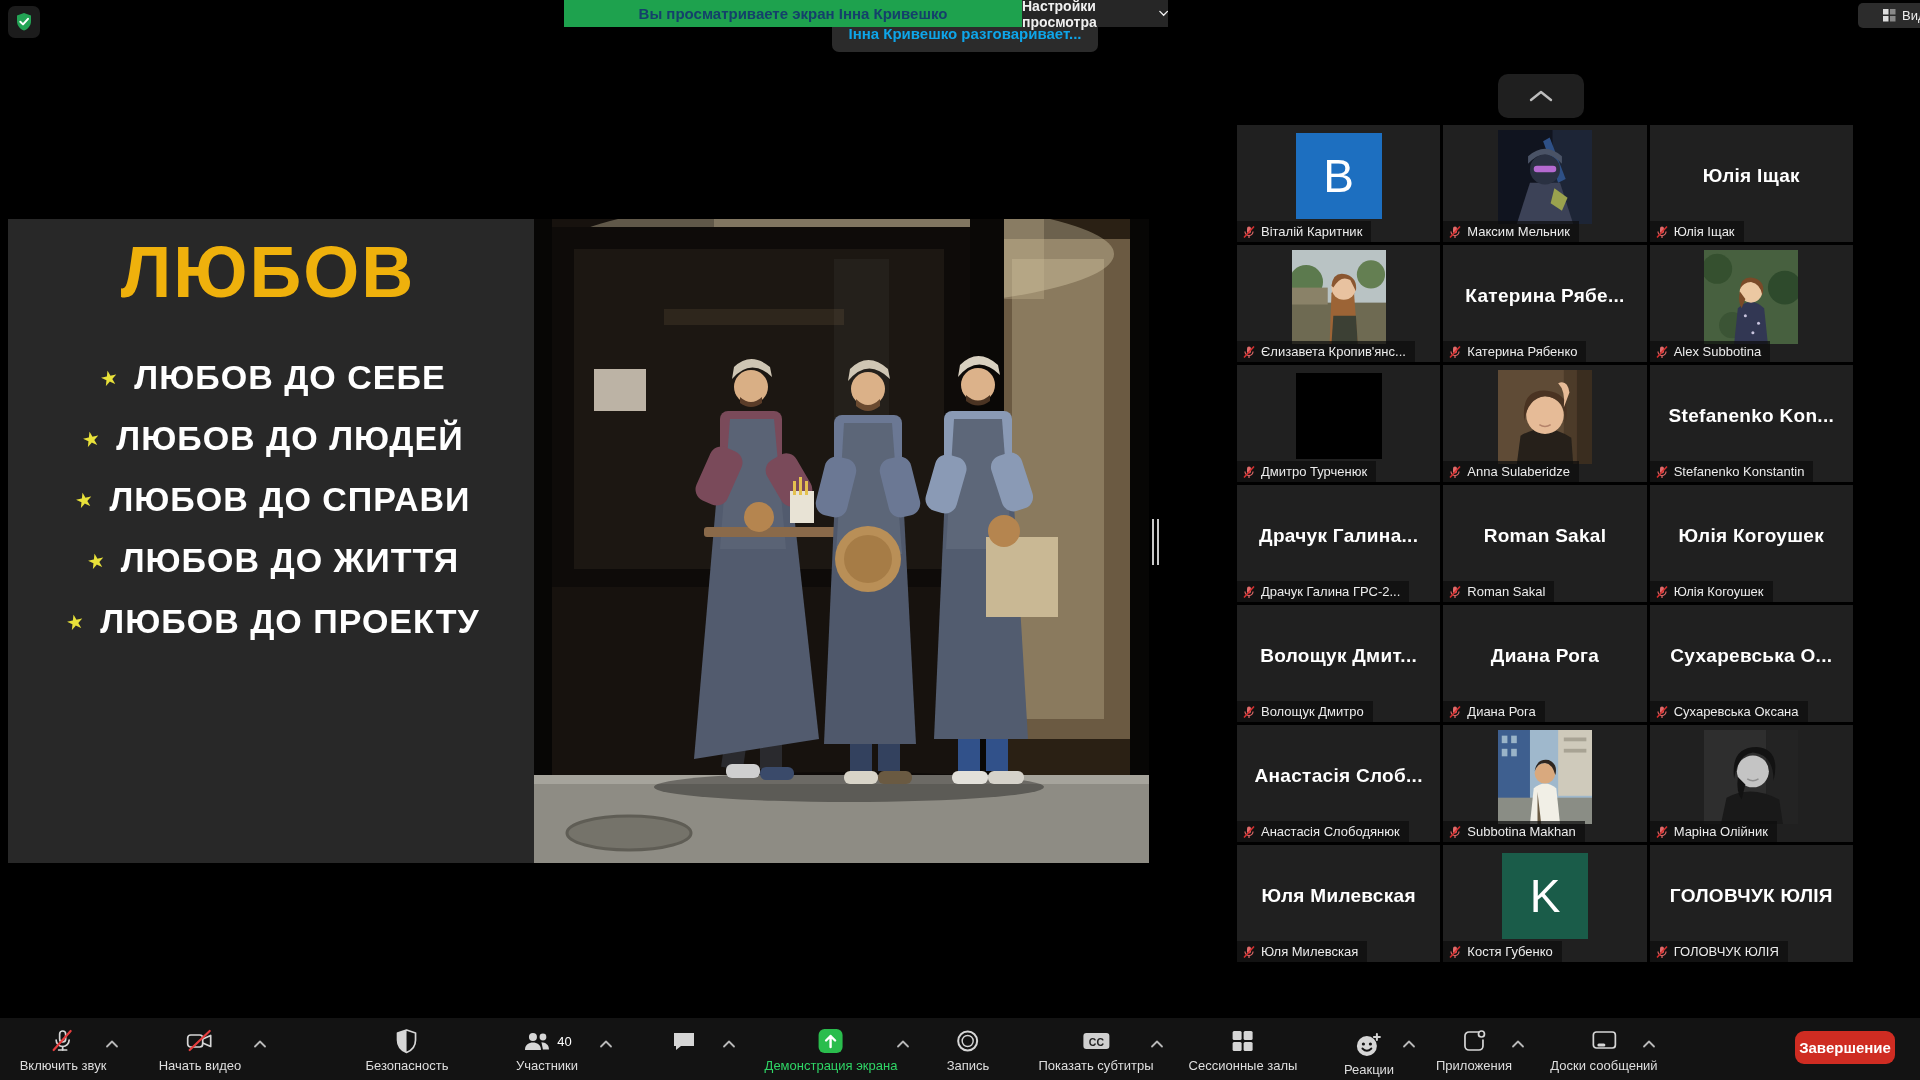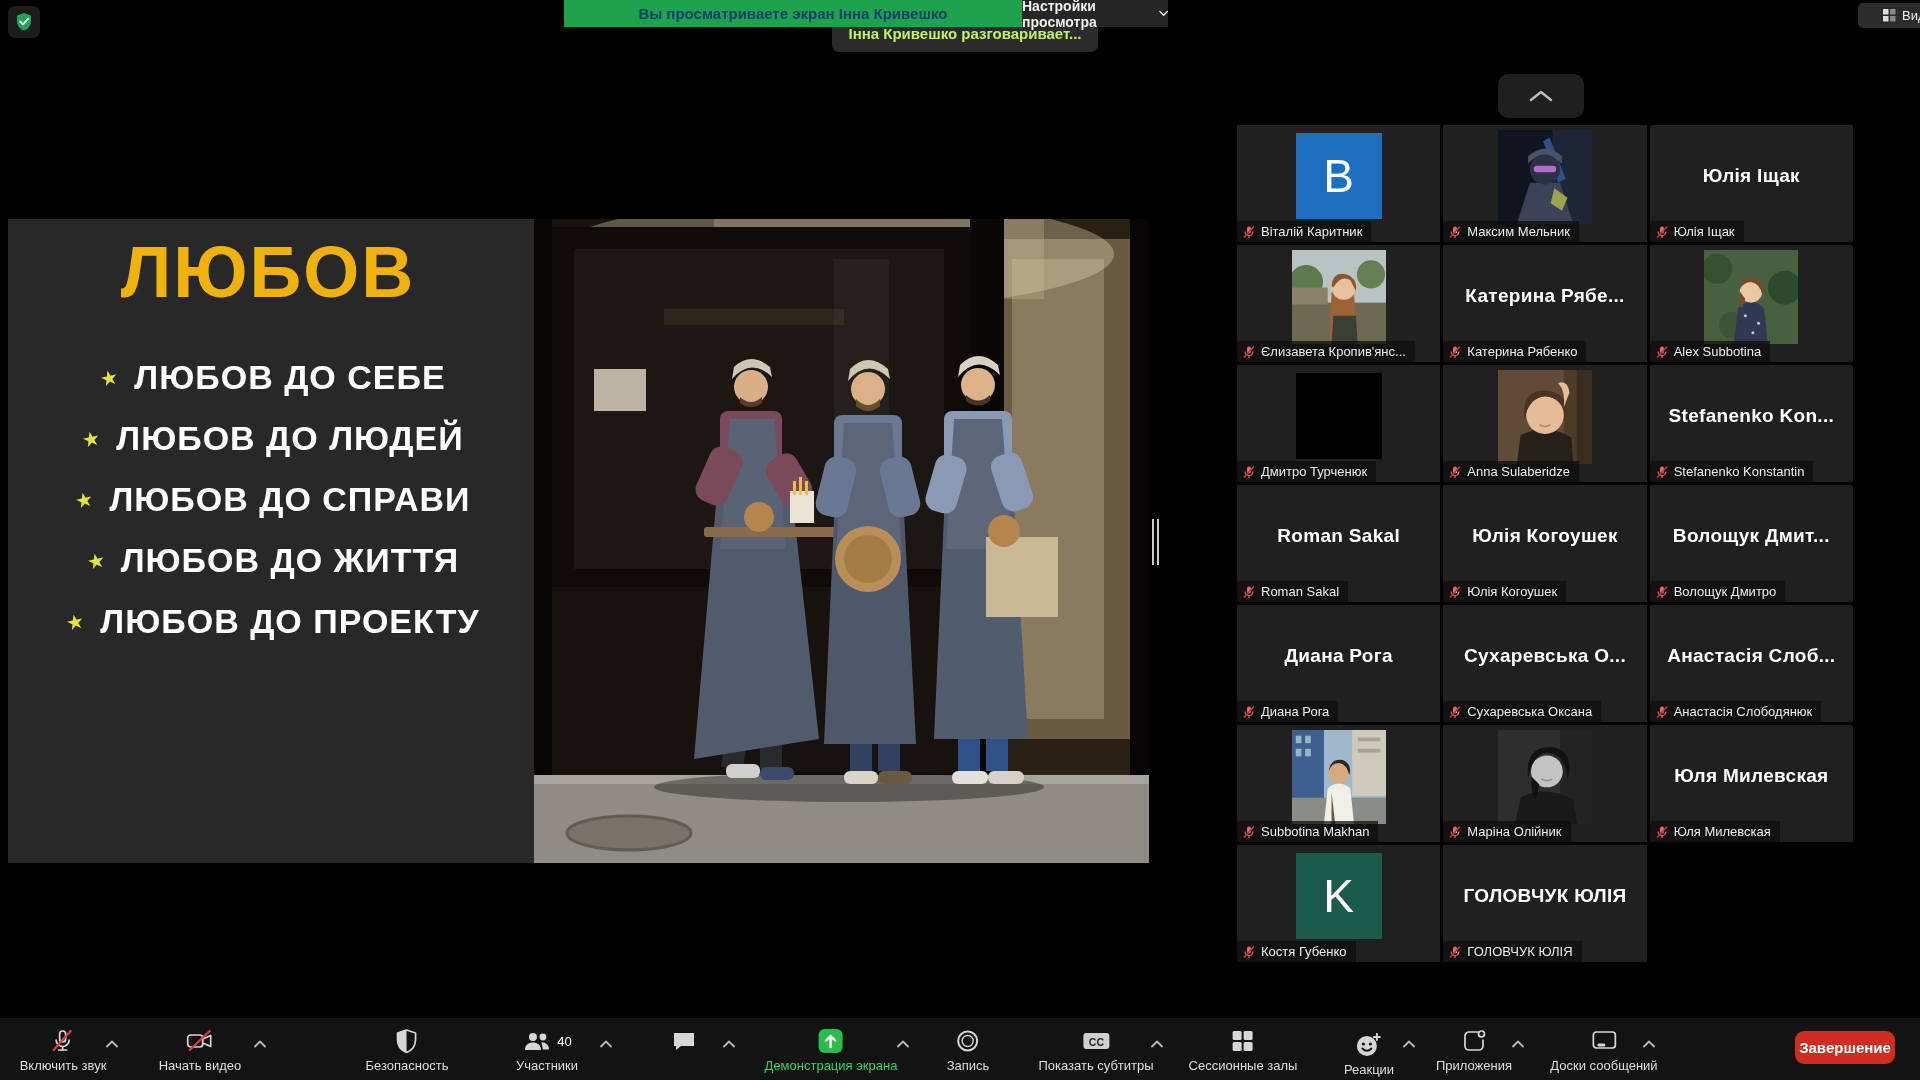--- a/index.html
+++ b/index.html
@@ -11,21 +11,21 @@
   #shield-btn { left:8px; top:6px; width:32px; height:32px; background:#1c1c1c;
                 border-radius:7px; display:flex; align-items:center; justify-content:center; z-index:6;}
   #top-banner { left:564px; top:0; width:458px; height:27px; background:#1ea24e; z-index:5;
                 display:flex; align-items:center; justify-content:center;
                 color:#14406b; font-weight:bold; font-size:15px; }
   #view-settings { left:1022px; top:0; width:146px; height:27px; background:#262626; z-index:5;
                    display:flex; align-items:center; justify-content:center; gap:8px;
                    color:#f0f0f0; font-weight:bold; font-size:14px; cursor:pointer;}
   #toast { left:832px; top:15px; width:266px; height:37px; background:#2b2b2b; border-radius:7px;
            z-index:4; display:flex; align-items:center; justify-content:center;
-           color:#bef264; font-weight:bold; font-size:15px; box-shadow:0 2px 8px rgba(0,0,0,.6);}
+           color:#0ea5e9; font-weight:bold; font-size:15px; box-shadow:0 2px 8px rgba(0,0,0,.6);}
   #view-btn { left:1858px; top:3px; height:25px; padding:0 25px; background:#2c2c2c; border-radius:5px;
               z-index:5; display:flex; align-items:center; gap:6px; color:#eee; font-size:13px;}
 
   
   #slide { left:8px; top:219px; width:1141px; height:644px; background:#282828; }
   #slide-title { left:0; top:12px; width:520px; text-align:center;
                  color:#efb10c; font-size:72px; font-weight:bold; letter-spacing:2px; }
   #bullets { left:0; top:128px; width:530px; }
   .bullet-line { height:61px; display:flex; align-items:center; justify-content:center; gap:16px; }
   .bullet-star { color:#e9e23a; font-size:20px; transform:rotate(-12deg); line-height:1; }
@@ -357,20 +357,32 @@
         <svg width="14" height="14" viewBox="0 0 14 14">
           <rect x="5" y="1.5" width="4" height="7" rx="2" fill="#e06a6a"></rect>
           <path d="M3 6.5 a4 4 0 0 0 8 0" stroke="#e06a6a" stroke-width="1.2" fill="none"></path>
           <line x1="7" y1="10.5" x2="7" y2="13" stroke="#e06a6a" stroke-width="1.2"></line>
           <line x1="2" y1="12.5" x2="12" y2="1.5" stroke="#d32f2f" stroke-width="1.6"></line>
         </svg>
         <span>Stefanenko Konstantin</span>
       </div>
     </div>
     <div class="tile">
+      <div class="tile-center-name">Драчук Галина...</div>
+      <div class="tile-label">
+        <svg width="14" height="14" viewBox="0 0 14 14">
+          <rect x="5" y="1.5" width="4" height="7" rx="2" fill="#e06a6a"></rect>
+          <path d="M3 6.5 a4 4 0 0 0 8 0" stroke="#e06a6a" stroke-width="1.2" fill="none"></path>
+          <line x1="7" y1="10.5" x2="7" y2="13" stroke="#e06a6a" stroke-width="1.2"></line>
+          <line x1="2" y1="12.5" x2="12" y2="1.5" stroke="#d32f2f" stroke-width="1.6"></line>
+        </svg>
+        <span>Драчук Галина ГРС-2...</span>
+      </div>
+    </div>
+    <div class="tile">
       <div class="tile-center-name">Roman Sakal</div>
       <div class="tile-label">
         <svg width="14" height="14" viewBox="0 0 14 14">
           <rect x="5" y="1.5" width="4" height="7" rx="2" fill="#e06a6a"></rect>
           <path d="M3 6.5 a4 4 0 0 0 8 0" stroke="#e06a6a" stroke-width="1.2" fill="none"></path>
           <line x1="7" y1="10.5" x2="7" y2="13" stroke="#e06a6a" stroke-width="1.2"></line>
           <line x1="2" y1="12.5" x2="12" y2="1.5" stroke="#d32f2f" stroke-width="1.6"></line>
         </svg>
         <span>Roman Sakal</span>
       </div>

